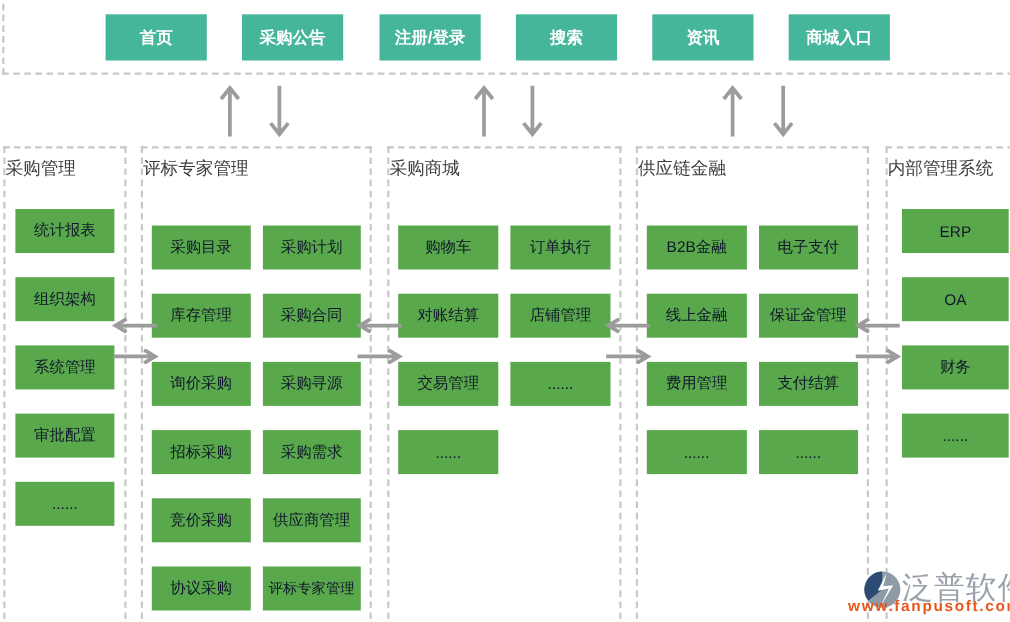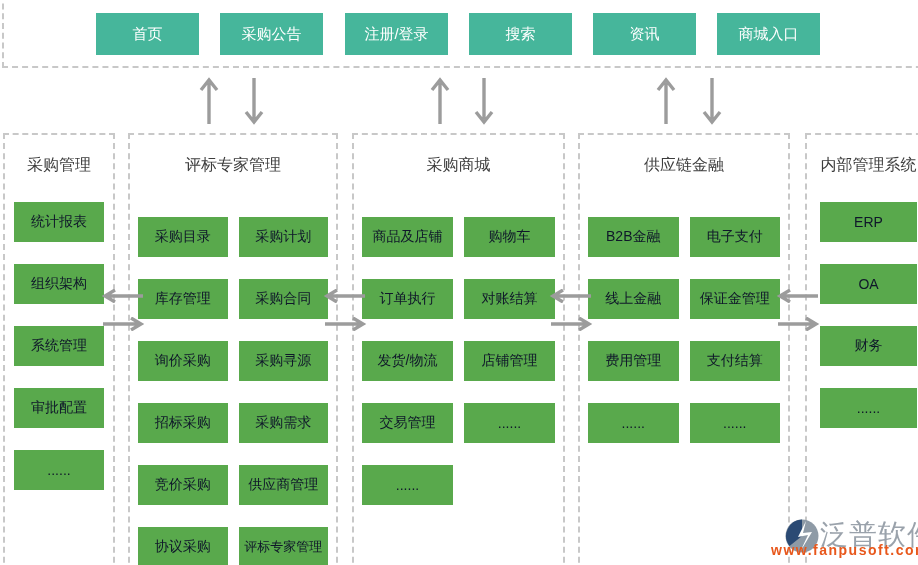--- a/index.html
+++ b/index.html
@@ -12,39 +12,40 @@
   }
   
   .topbar{
     position:absolute;left:2px;top:-16px;
     width:950px;height:84px;
     border:2px dashed var(--dash,#c8c8c8);
     box-sizing:border-box;
   }
   .nav-btn{
     position:absolute;top:13px;
-    width:103px;height:42px;
+    width:92px;height:42px;
     background:var(--teal,#46b69b);
     color:#fff;font-size:15px;
     display:flex;align-items:center;justify-content:center;
     white-space:nowrap;
+    font-weight:bold;
   }
   
   .varrow{position:absolute;top:77px;width:22px;height:48px;}
   .varrow svg{display:block;}
   
   .column{
     position:absolute;top:133px;height:450px;
     border:2px dashed var(--dash,#c8c8c8);
     box-sizing:border-box;
     background:#fff;
   }
   .col-title{
-    margin-top:20px;height:22px;
-    text-align:center;
+    margin-top:8px;height:22px;
+    text-align:left;
     font-size:16px;color:var(--title,#3d3d3d);
     white-space:nowrap;
   }
   .col-grid{
     display:grid;
     grid-auto-rows:40px;
     row-gap:22px;column-gap:11px;
     margin-top:25px;
   }
   .cols-1{grid-template-columns:1fr;padding:0 9px;}
@@ -143,25 +144,23 @@
     <div class="gbtn">竞价采购</div>
     <div class="gbtn">供应商管理</div>
     <div class="gbtn">协议采购</div>
     <div class="gbtn" style="font-size:13px">评标专家管理</div>
   </div>
 </section>
 
 <section class="column" style="left:352px;width:213px">
   <div class="col-title">采购商城</div>
   <div class="col-grid cols-2">
-    <div class="gbtn">商品及店铺</div>
     <div class="gbtn">购物车</div>
     <div class="gbtn">订单执行</div>
     <div class="gbtn">对账结算</div>
-    <div class="gbtn">发货/物流</div>
     <div class="gbtn">店铺管理</div>
     <div class="gbtn">交易管理</div>
     <div class="gbtn">......</div>
     <div class="gbtn">......</div>
   </div>
 </section>
 
 <section class="column" style="left:578px;width:212px">
   <div class="col-title">供应链金融</div>
   <div class="col-grid cols-2">

